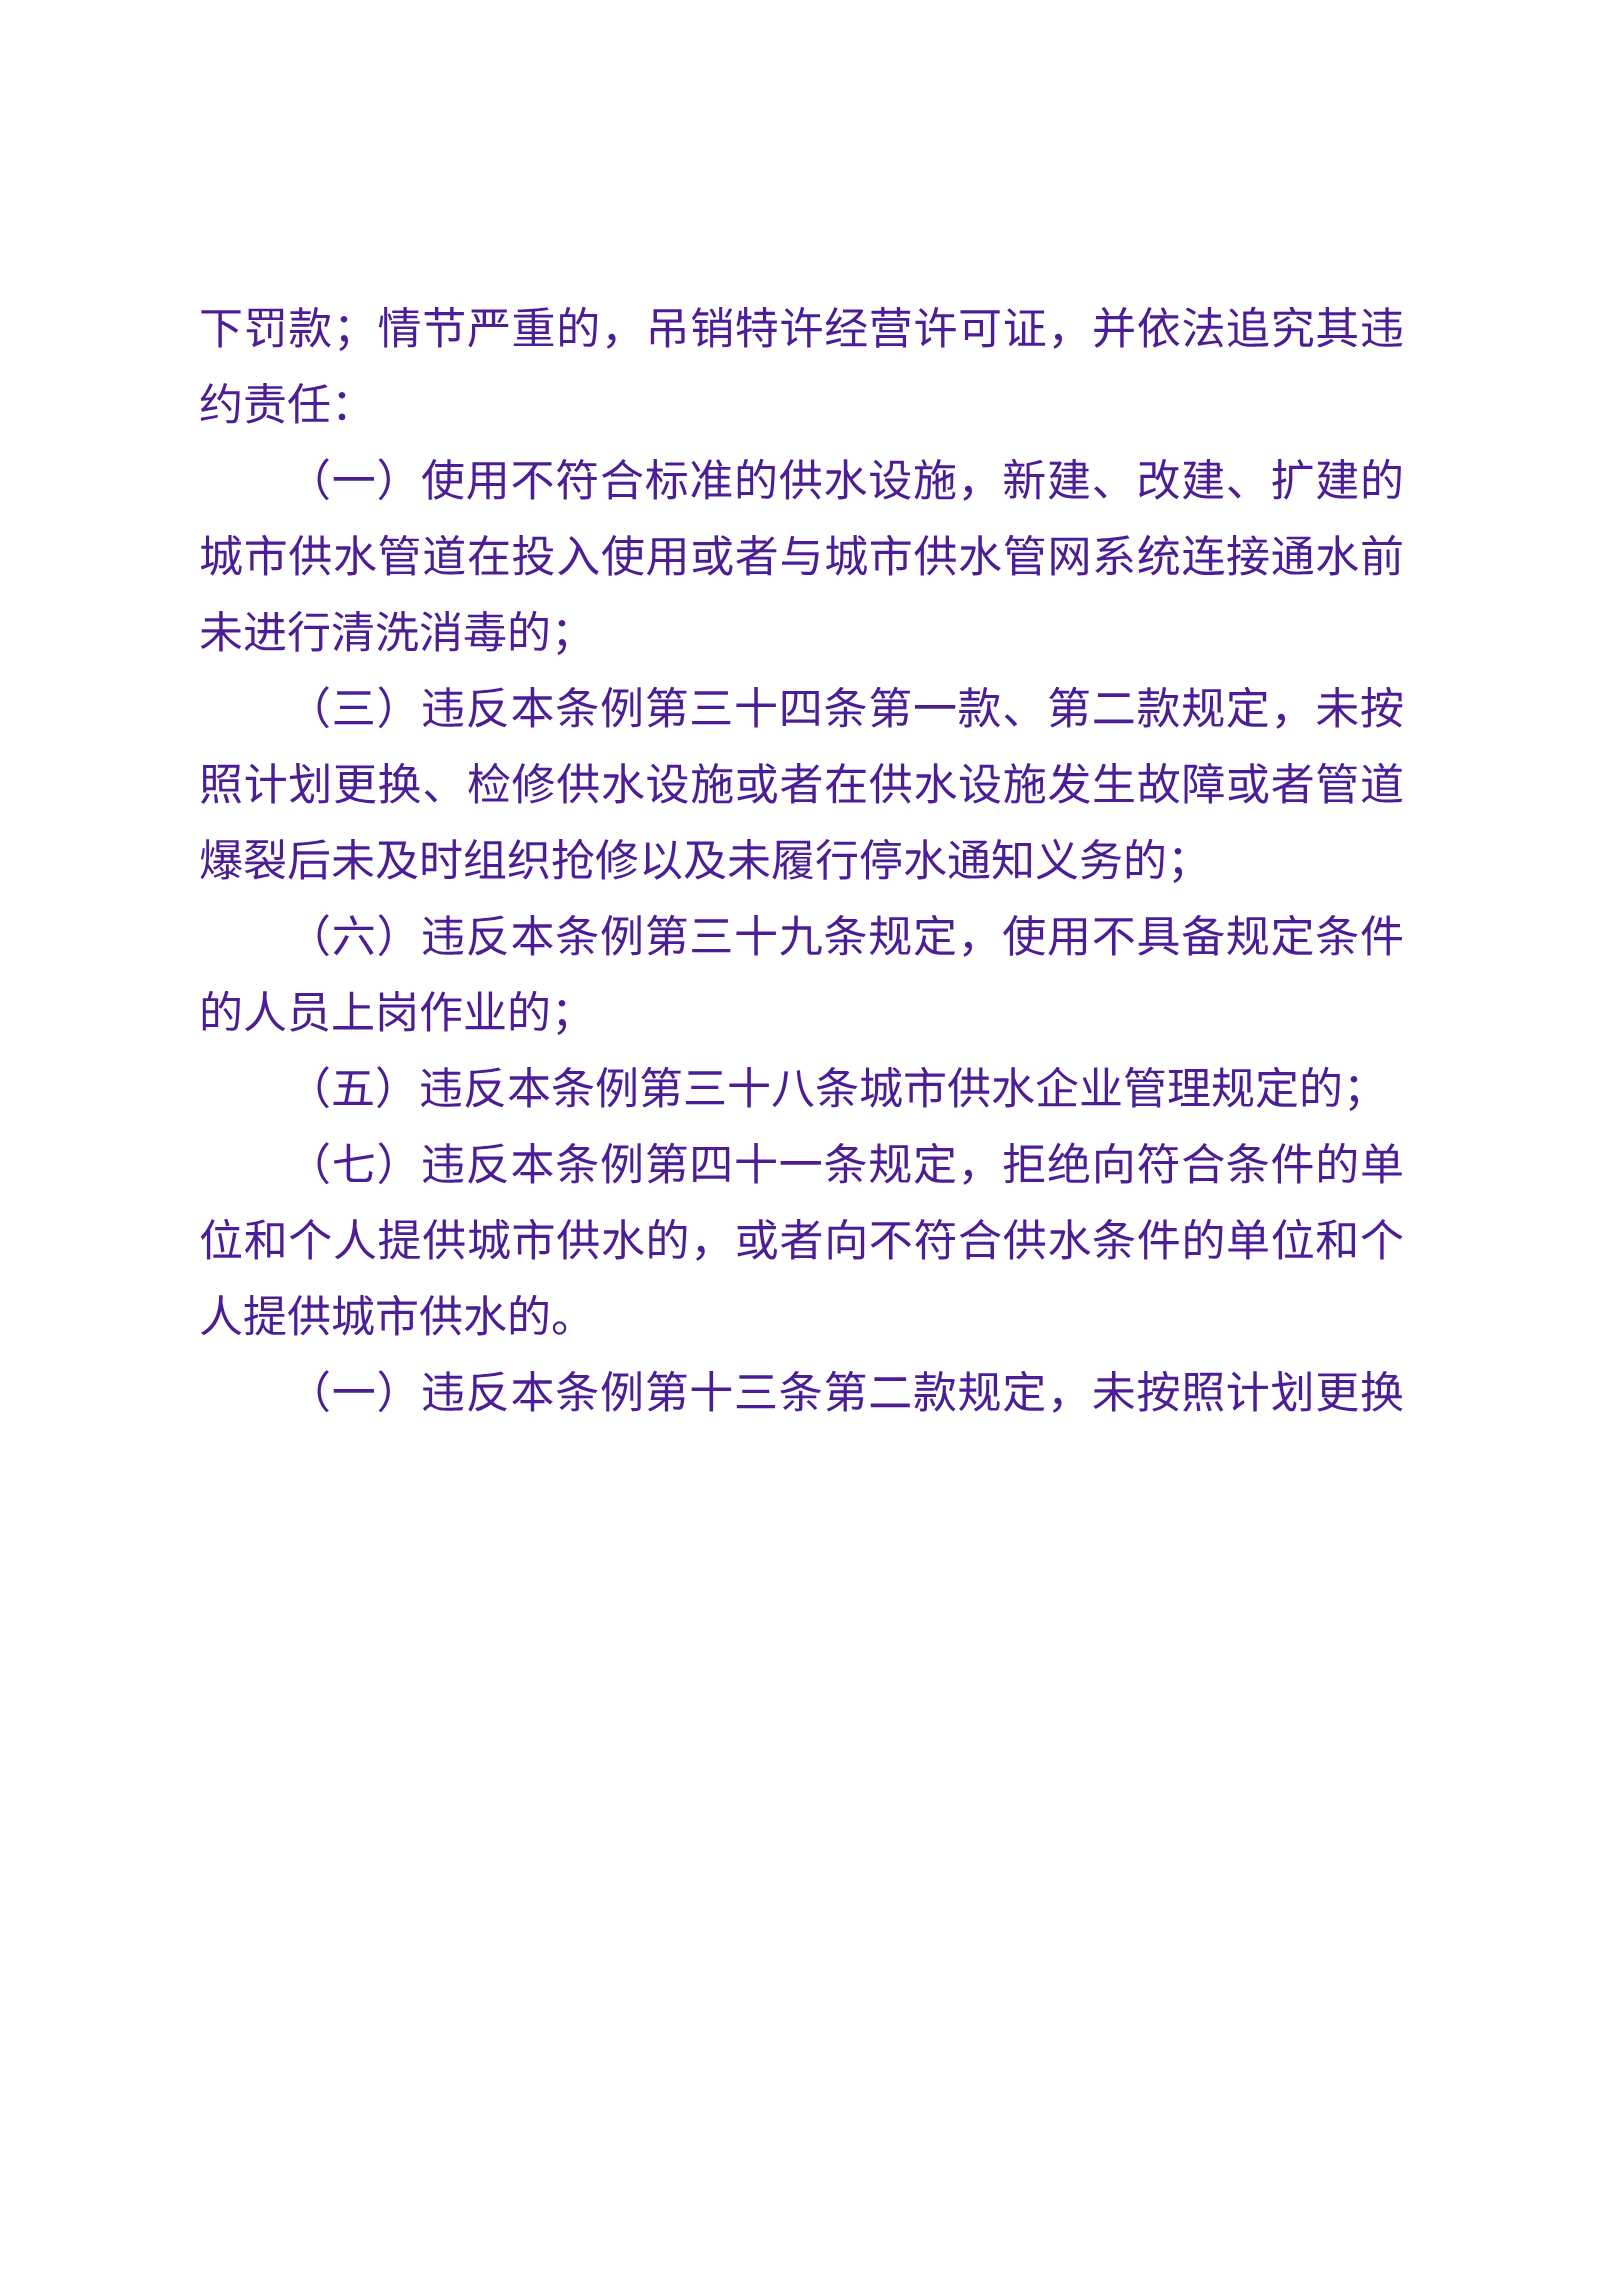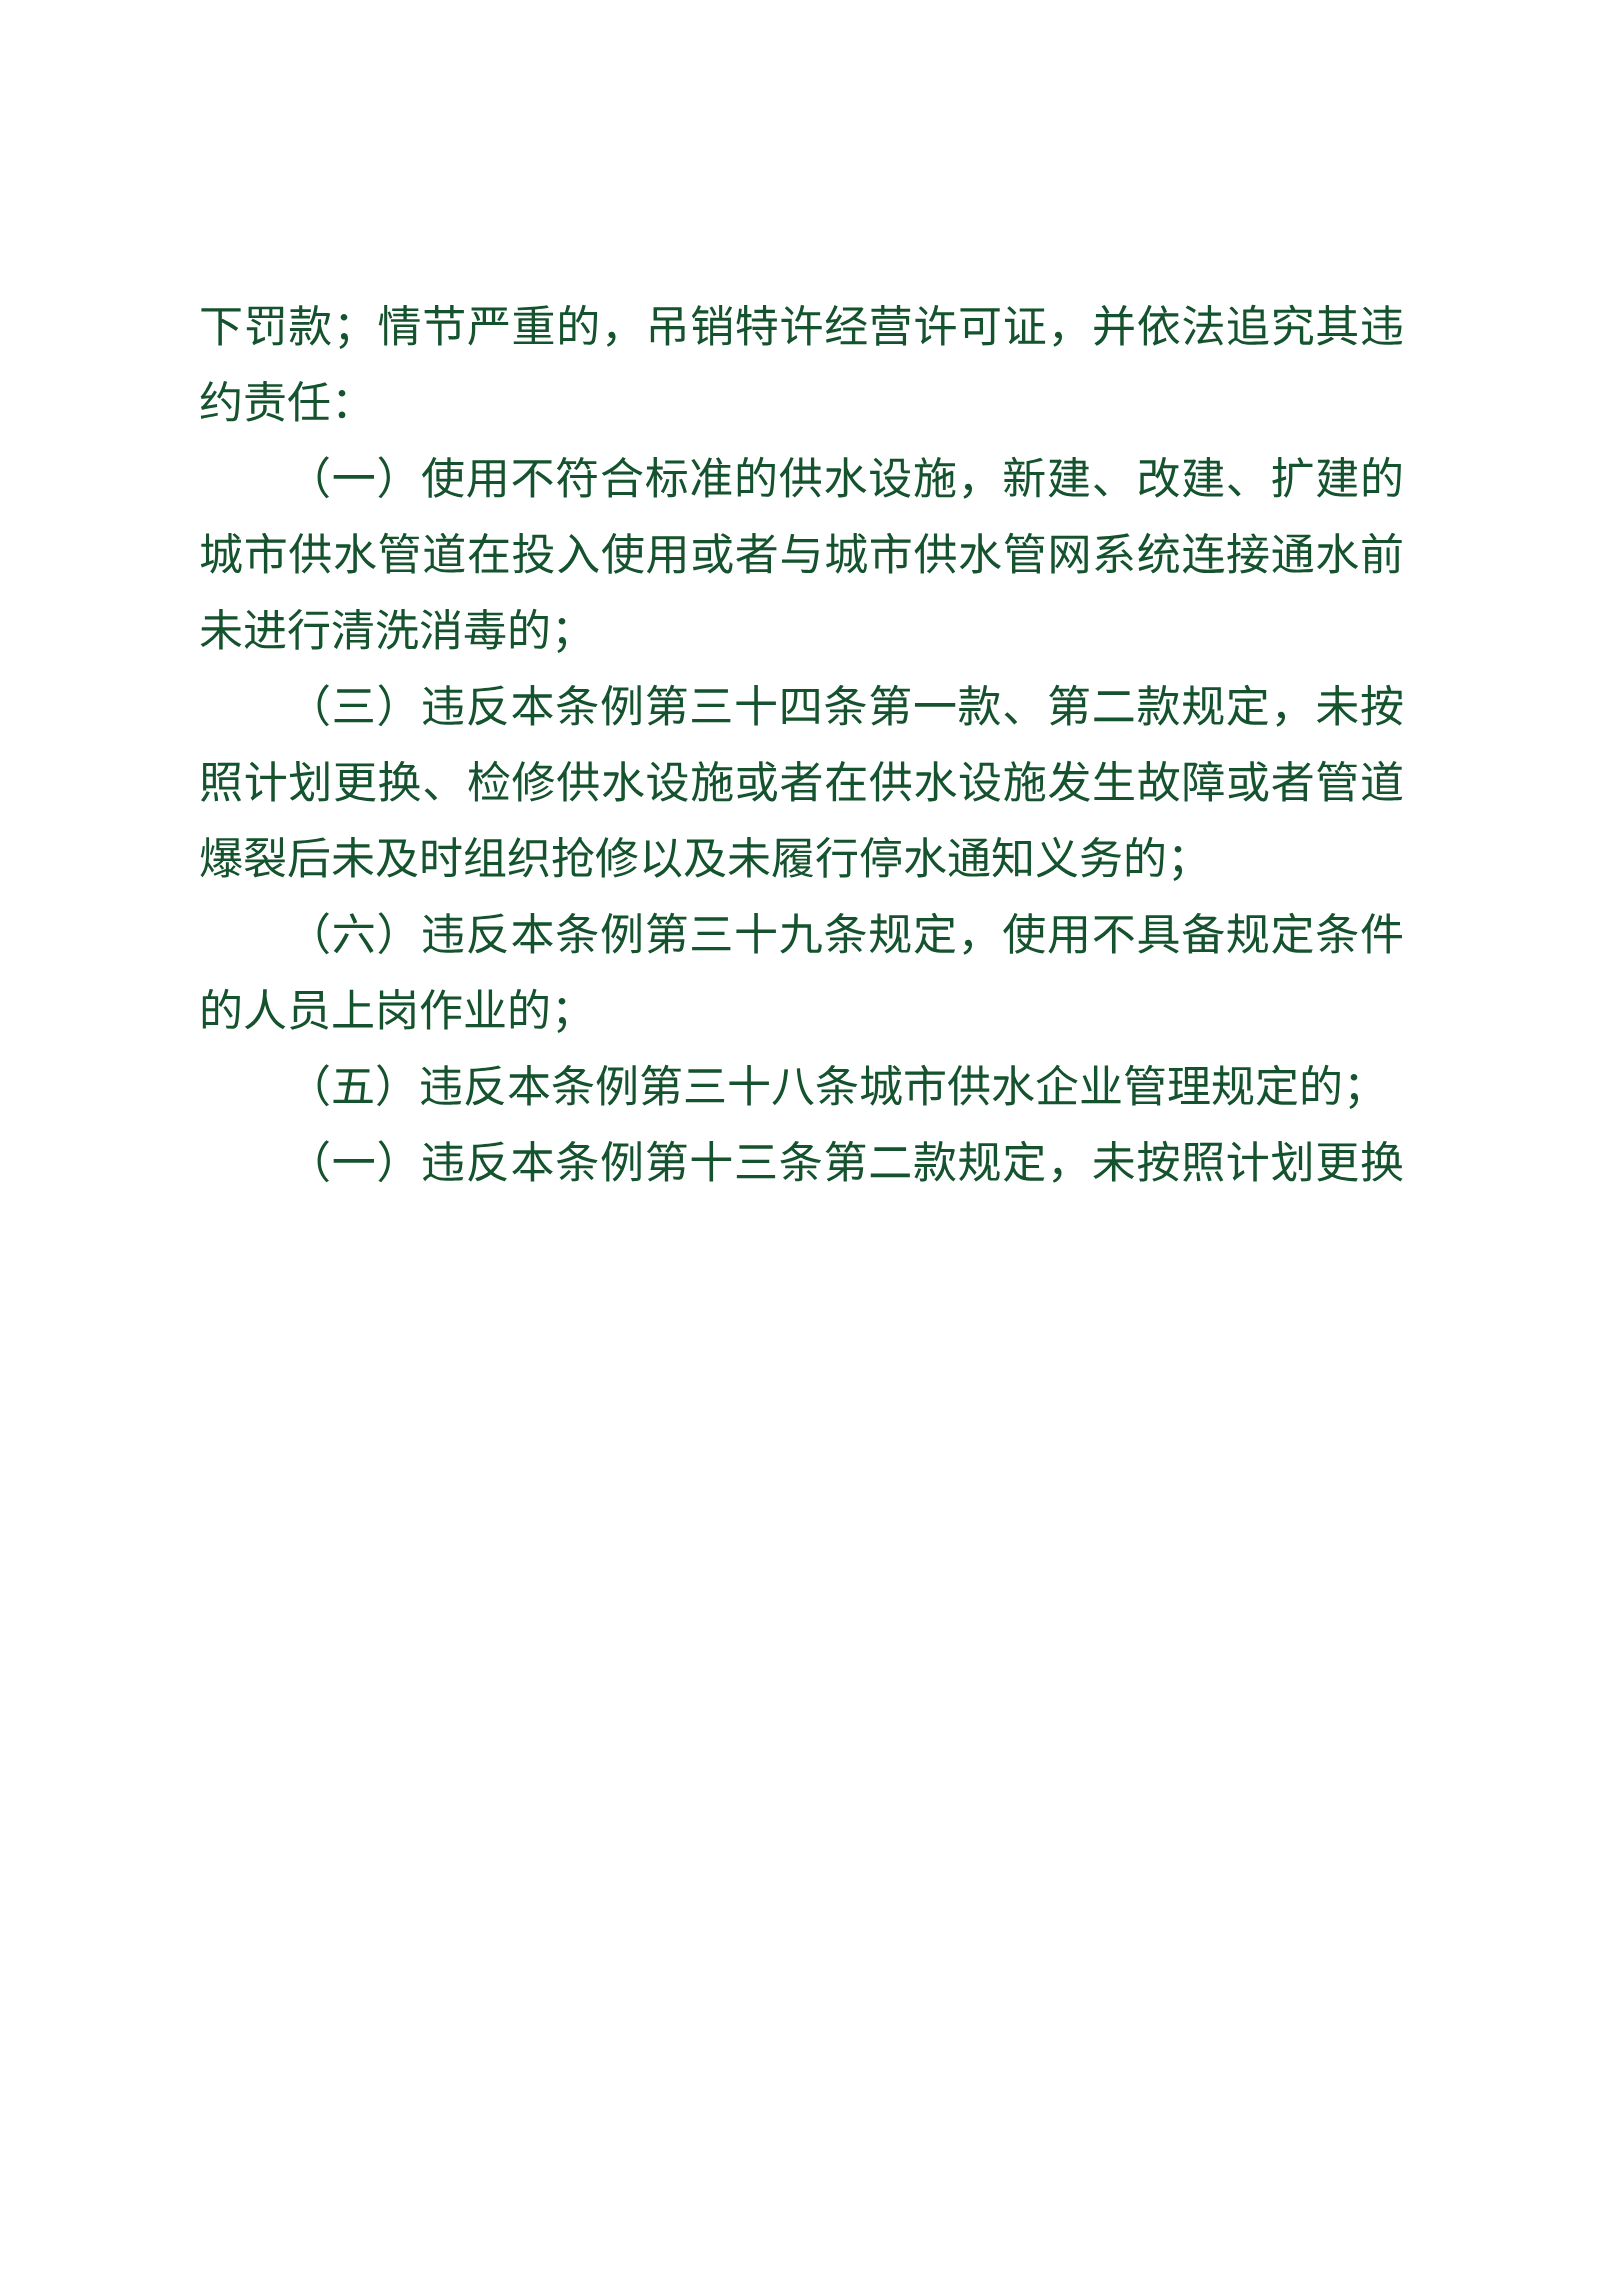--- a/index.html
+++ b/index.html
@@ -6,22 +6,22 @@
     margin: 0;
     padding: 0;
     background: #ffffff;
   }
   .page {
     position: relative;
     width: 1623px;
     height: 2295px;
     background: #ffffff;
     overflow: hidden;
-    font-family: Liberation Mono, monospace;
-    color: #14532d;
+    font-family: Liberation Serif, serif;
+    color: #4c1d95;
   }
   .doc {
     position: absolute;
     top: 292px;
     left: 199px;
     width: 1205px;
     font-size: 44px;
     line-height: 76px;
     text-align: justify;
     text-justify: inter-ideograph;
@@ -54,19 +54,20 @@
     <p class="para">（一）使用不符合标准的供水设施，新建、改建、扩建的城市供水管道在投入使用或者与城市供水管网系统连接通水前未进行清洗消毒的；</p>
 
 
     <p class="para">（三）违反本条例第三十四条第一款、第二款规定，未按照计划更换、检修供水设施或者在供水设施发生故障或者管道爆裂后未及时组织抢修以及未履行停水通知义务的；</p>
 
 
     <p class="para">（六）违反本条例第三十九条规定，使用不具备规定条件的人员上岗作业的；</p>
 
     <p class="para">（五）违反本条例第三十八条城市供水企业管理规定的；</p>
 
+    <p class="para">（七）违反本条例第四十一条规定，拒绝向符合条件的单位和个人提供城市供水的，或者向不符合供水条件的单位和个人提供城市供水的。</p>
 
 
     <p class="para fill-last">（一）违反本条例第十三条第二款规定，未按照计划更换</p>
 
   </div>
 </div>
 
 
 </body></html>

